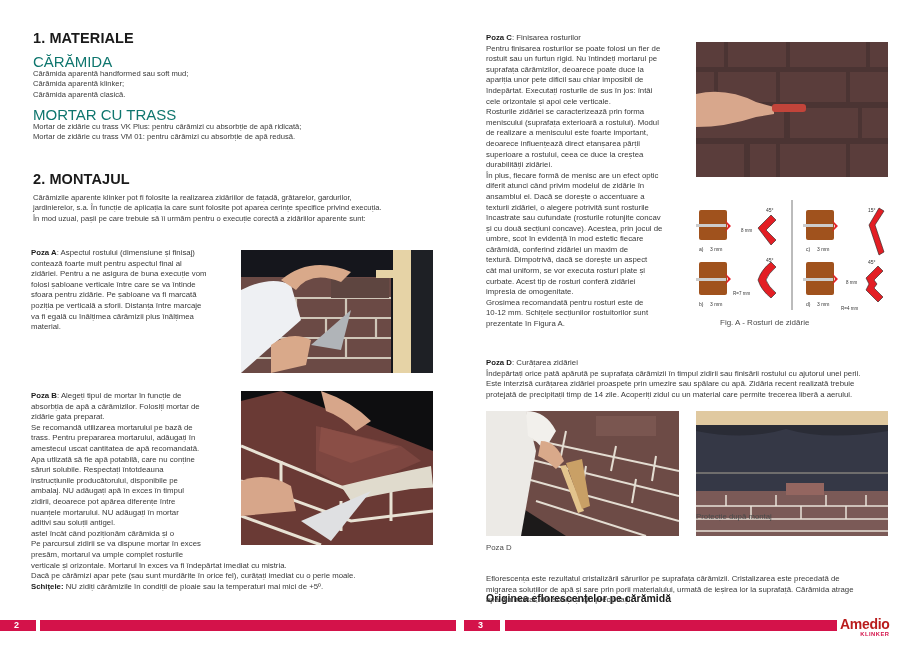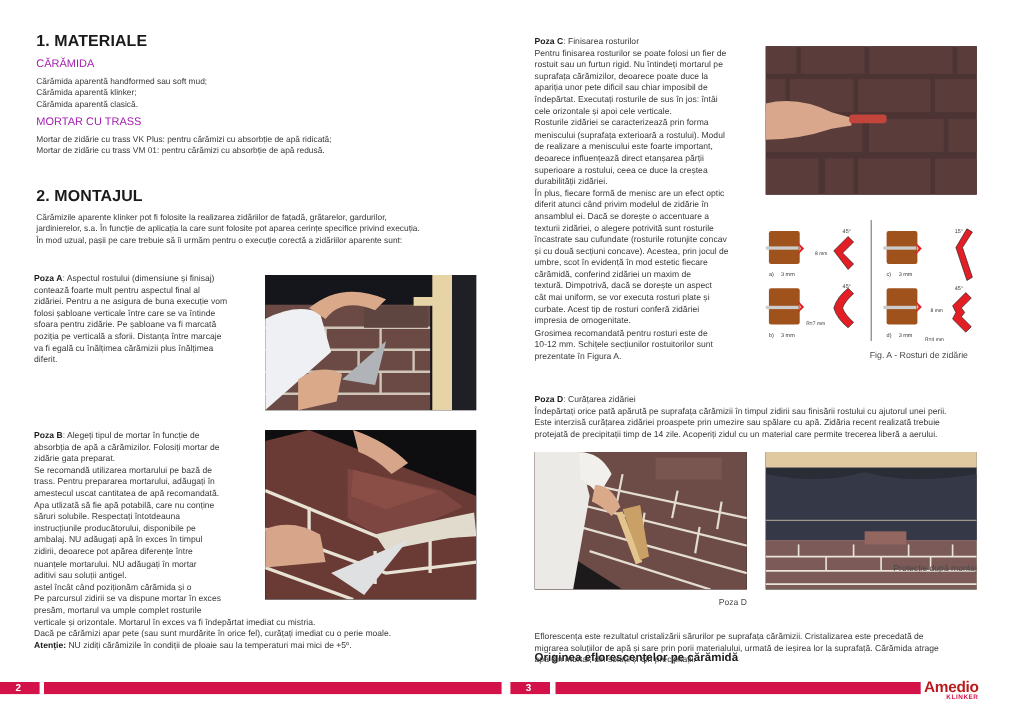--- a/index.html
+++ b/index.html
@@ -1,27 +1,27 @@
 <!DOCTYPE html>
 <html><head>
 <meta charset="utf-8">
 <style>
   * { margin: 0; padding: 0; box-sizing: border-box; }
   html, body { width: 920px; height: 650px; background: #ffffff; overflow: hidden; }
   body { position: relative; font-family: "Liberation Sans", "DejaVu Sans", sans-serif; color: #2a2a2a; }
   .abs { position: absolute; }
   .h1 { font-size: 14.5px; font-weight: bold; color: #1a1a1a; letter-spacing: 0.1px; }
-  .h2 { font-size: 10px; font-weight: normal; color: #a21caf; }
+  .h2 { font-size: 15px; font-weight: normal; color: #0f766e; }
   .body { font-size: 7.6px; line-height: 10.4px; color: #3a3a3a; }
   .body b { color: #1a1a1a; }
   .line { display: block; white-space: nowrap; }
   .para { font-size: 7.8px; line-height: 10.6px; color: #3a3a3a; }
   .para b { color: #1a1a1a; font-weight: bold; }
   .photo { position: absolute; overflow: hidden; }
-  .caption { font-size: 7.8px; color: #4a4a4a; text-align: right; position: absolute; }
+  .caption { font-size: 7.8px; color: #4a4a4a; text-align: left; position: absolute; }
   .h3 { font-size: 10.5px; font-weight: bold; color: #1a1a1a; }
   .footer-num { position: absolute; background: #d4124a; color: #fff; font-size: 9px; font-weight: bold; height: 11px; line-height: 11px; padding-left: 14px; }
   .footer-bar { position: absolute; background: #d4124a; height: 11px; }
   .logo { position: absolute; }
   .logo .brand { font-size: 14px; font-weight: bold; color: #b91c1c; letter-spacing: -0.3px; line-height: 14px; }
   .logo .sub { font-size: 5.8px; font-weight: bold; color: #d4124a; letter-spacing: 0.5px; text-align: right; line-height: 7px; }
 </style>
 </head>
 <body>
 
@@ -48,21 +48,21 @@
 </div>
 
 <div class="abs para" style="left:31px;top:248px;">
   <span class="line"><b>Poza A</b><span>: Aspectul rostului (dimensiune și finisaj)</span></span>
   <span class="line">contează foarte mult pentru aspectul final al</span>
   <span class="line">zidăriei. Pentru a ne asigura de buna execuție vom</span>
   <span class="line">folosi șabloane verticale între care se va întinde</span>
   <span class="line">sfoara pentru zidărie. Pe șabloane va fi marcată</span>
   <span class="line">poziția pe verticală a sforii. Distanța între marcaje</span>
   <span class="line">va fi egală cu înălțimea cărămizii plus înălțimea</span>
-  <span class="line">diferit.</span>
+  <span class="line">material.</span>
 </div>
 
 <div class="photo" style="left:241px;top:250px;width:192px;height:123px;background:#1a1a1f;">
   <svg width="192" height="123" viewBox="0 0 192 123">
     <rect x="0" y="0" width="192" height="123" fill="#15161c"></rect>
     <rect x="0" y="27" width="150" height="96" fill="#6b4a45"></rect>
     <g stroke="#cfc6b8" stroke-width="2.2">
       <line x1="0" y1="48" x2="150" y2="48"></line>
       <line x1="0" y1="68" x2="150" y2="68"></line>
       <line x1="0" y1="88" x2="150" y2="88"></line>
@@ -98,21 +98,21 @@
   <span class="line">instrucțiunile producătorului, disponibile pe</span>
   <span class="line">ambalaj. NU adăugați apă în exces în timpul</span>
   <span class="line">zidirii, deoarece pot apărea diferențe între</span>
   <span class="line">nuanțele mortarului. NU adăugați în mortar</span>
   <span class="line">aditivi sau soluții antigel.</span>
   <span class="line">astel încât când poziționăm cărămida și o</span>
   <span class="line">Pe parcursul zidirii se va dispune mortar în exces</span>
   <span class="line">presăm, mortarul va umple complet rosturile</span>
   <span class="line">verticale și orizontale. Mortarul în exces va fi îndepărtat imediat cu mistria.</span>
   <span class="line">Dacă pe cărămizi apar pete (sau sunt murdărite în orice fel), curățați imediat cu o perie moale.</span>
-  <span class="line"><b>Atenție:</b><span> NU zidiți cărămizile în condiții de ploaie sau la temperaturi mai mici de +5º.</span></span>
+  <span class="line"><b>Schițele:</b><span> NU zidiți cărămizile în condiții de ploaie sau la temperaturi mai mici de +5º.</span></span>
 </div>
 
 <div class="photo" style="left:241px;top:391px;width:192px;height:154px;background:#111;">
   <svg width="192" height="154" viewBox="0 0 192 154">
     <rect width="192" height="154" fill="#0e0e10"></rect>
     <polygon points="0,10 40,0 192,60 192,154 0,154" fill="#6a3a35"></polygon>
     <polygon points="75,35 160,55 180,70 110,100 75,80" fill="#7d4640"></polygon>
     <polygon points="80,36 158,56 110,72 78,60" fill="#8a4e46"></polygon>
     <g stroke="#e8e2d4" stroke-width="3" fill="none">
       <path d="M0 55 L110 100 L192 95"></path>

